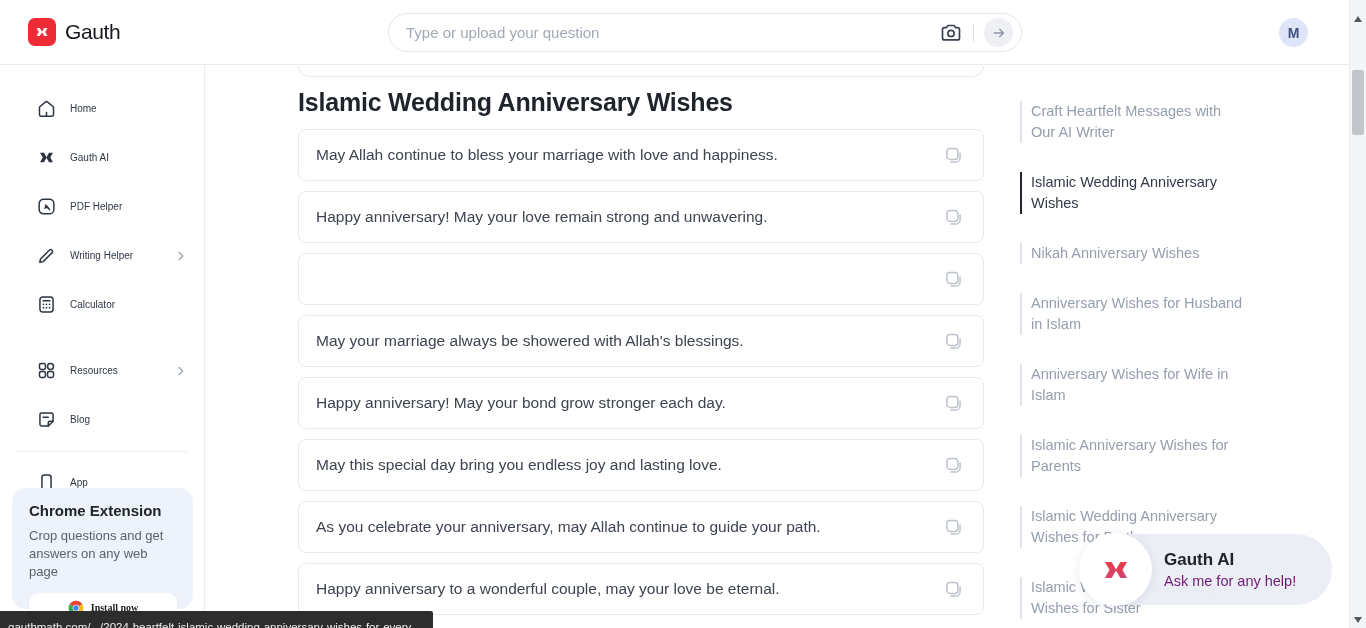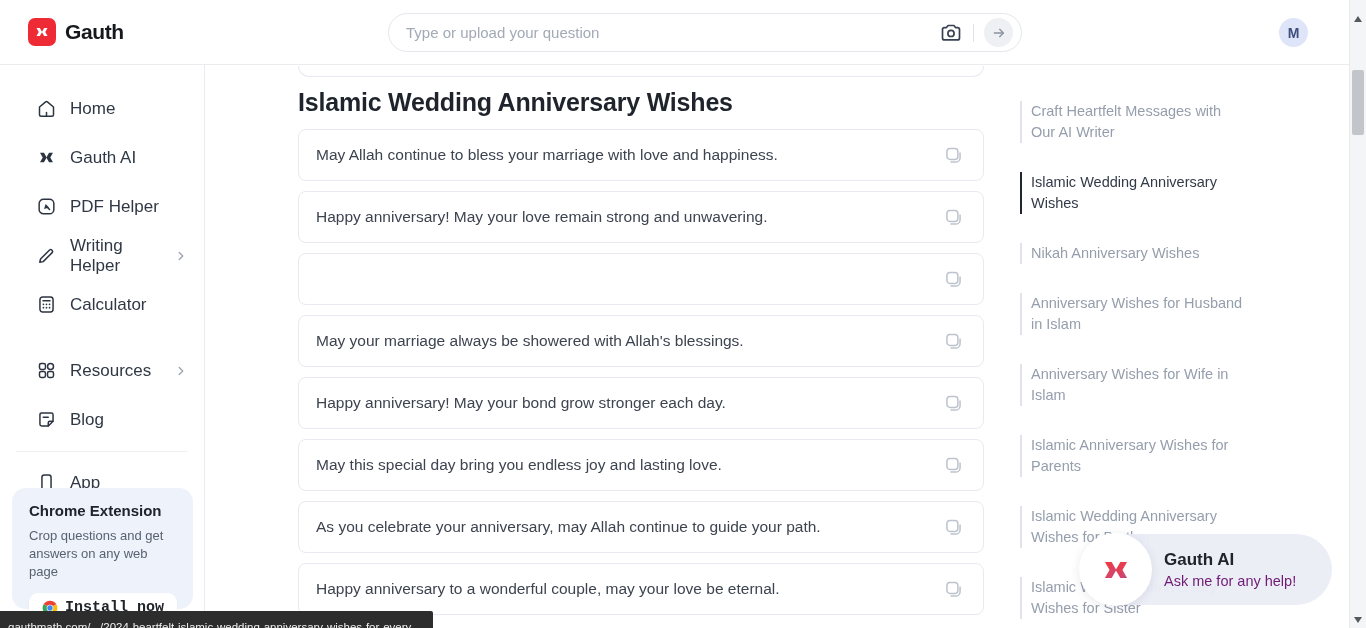--- a/index.html
+++ b/index.html
@@ -22,21 +22,21 @@
   
   .header {
     position:absolute; top:0; left:0; width:1349px; height:65px;
     background:#fff; border-bottom:1px solid #ececf0; z-index:20;
   }
   .logo { position:absolute; left:28px; top:18px; display:flex; align-items:center; gap:9px; cursor:pointer; }
   .logo-badge {
     width:28px; height:28px; background:#ee2a34; border-radius:7px;
     display:flex; align-items:center; justify-content:center;
   }
-  .logo-text { font-size:21px; font-weight:700; color:#15181d; letter-spacing:-0.4px; }
+  .logo-text { font-size:21px; font-weight:400; color:#15181d; letter-spacing:-0.4px; }
 
   .search-pill {
     position:absolute; left:388px; top:13px; width:634px; height:39px;
     border:1px solid #e4e7ec; border-radius:20px; background:#fff;
     display:flex; align-items:center; padding:0 8px 0 17px;
   }
   .search-input {
     flex:1; border:none; outline:none; font-size:15px; color:#20262f;
     font-family:"Liberation Sans", sans-serif; background:transparent;
   }
@@ -56,37 +56,37 @@
   
   .sidebar {
     position:absolute; top:65px; left:0; width:205px; height:563px;
     background:#fff; border-right:1px solid #ececf0; z-index:10;
   }
   .nav-list { display:flex; flex-direction:column; }
   .nav-list.primary { margin-top:19px; }
   .nav-list.secondary { margin-top:17px; }
   .nav-item {
     height:49px; display:flex; align-items:center; gap:13px;
-    padding:0 16px 0 36px; cursor:pointer; font-size:17px; font-weight:500; color:#2f3844;
+    padding:0 16px 0 36px; cursor:pointer; font-size:10px; font-weight:500; color:#2f3844;
   }
   .nav-item .nav-icon { width:21px; height:21px; flex:none; display:flex; }
   .nav-item .nav-chevron { margin-left:auto; width:14px; height:14px; display:flex; }
   .side-divider { height:1px; background:#eef0f3; margin:7px 16px 6px 16px; }
 
   .ext-card {
     position:absolute; left:12px; top:423px; width:181px; height:121px;
     background:#edf2fb; border-radius:14px; padding:14px 16px 0 17px; z-index:15;
   }
   .ext-title { font-size:15px; font-weight:700; color:#20242b; margin-bottom:8px; }
   .ext-desc { font-size:13px; line-height:18px; color:#59626f; margin-bottom:12px; }
   .ext-btn {
     width:148px; height:29px; background:#fff; border:none; border-radius:9px;
     display:flex; align-items:center; justify-content:center; gap:7px;
-    font-size:15px; font-weight:700; color:#20242b; cursor:pointer;
-    font-family:Liberation Mono, monospace; box-shadow:0 1px 2px rgba(40,60,100,0.08);
+    font-size:10px; font-weight:700; color:#20242b; cursor:pointer;
+    font-family:Liberation Serif, serif; box-shadow:0 1px 2px rgba(40,60,100,0.08);
   }
   .ext-btn svg { width:16px; height:16px; }
 
   
   .main { position:absolute; left:298px; top:65px; width:686px; height:563px; }
   .partial-card {
     position:absolute; top:1px; left:0; width:686px; height:11px;
     border:1px solid #e7eaf0; border-top:none;
     border-radius:0 0 15px 15px; background:#fff;
   }

